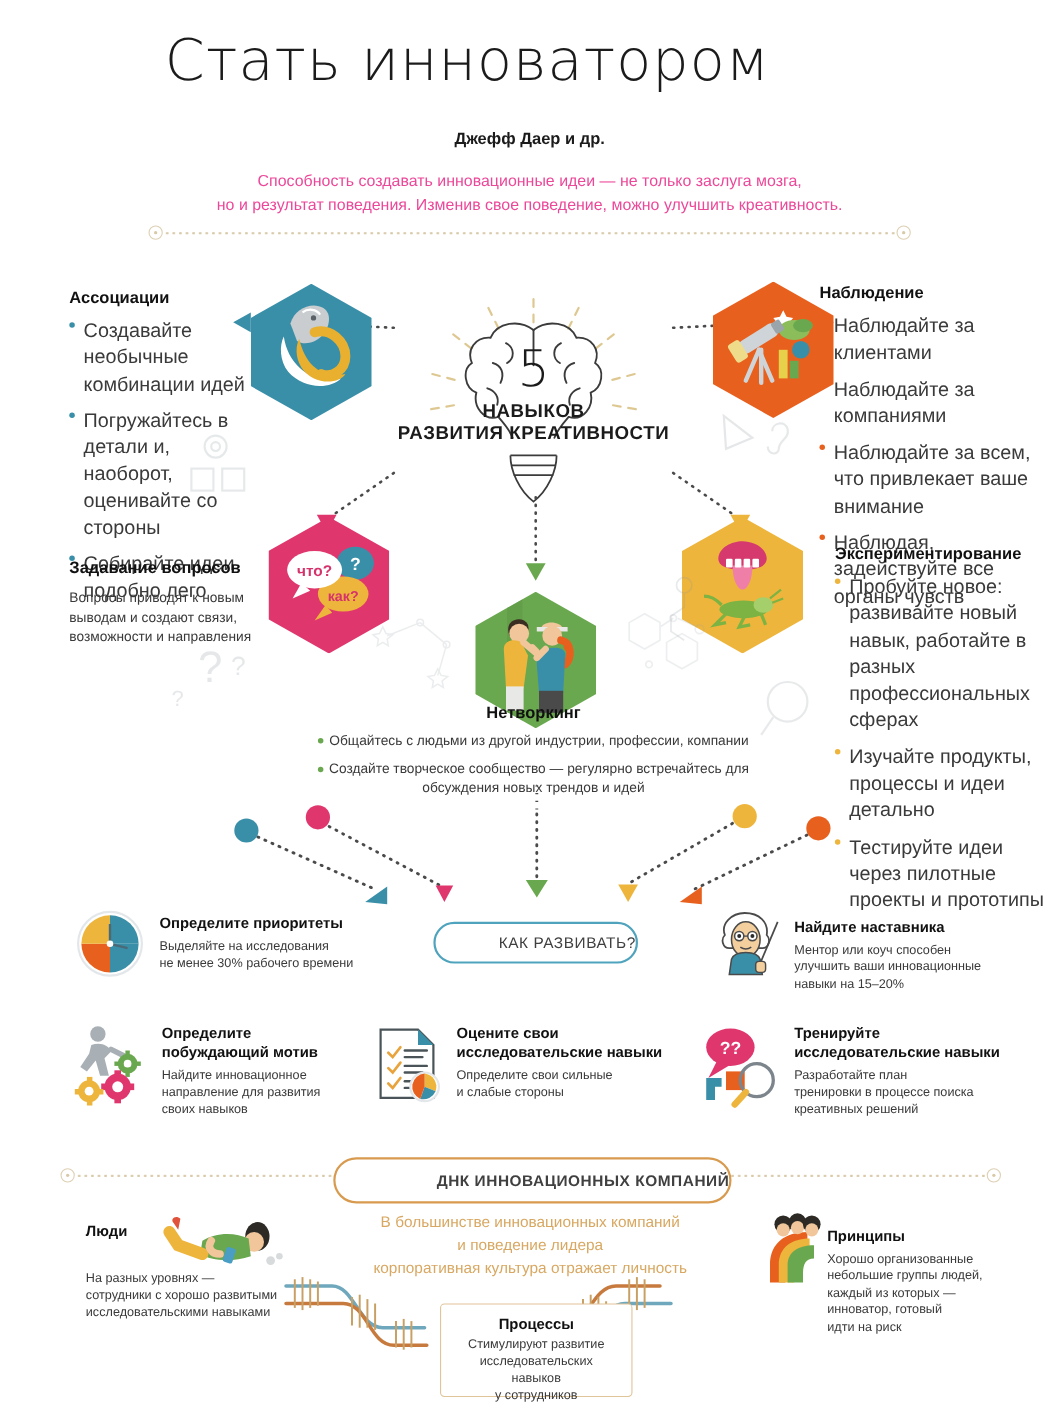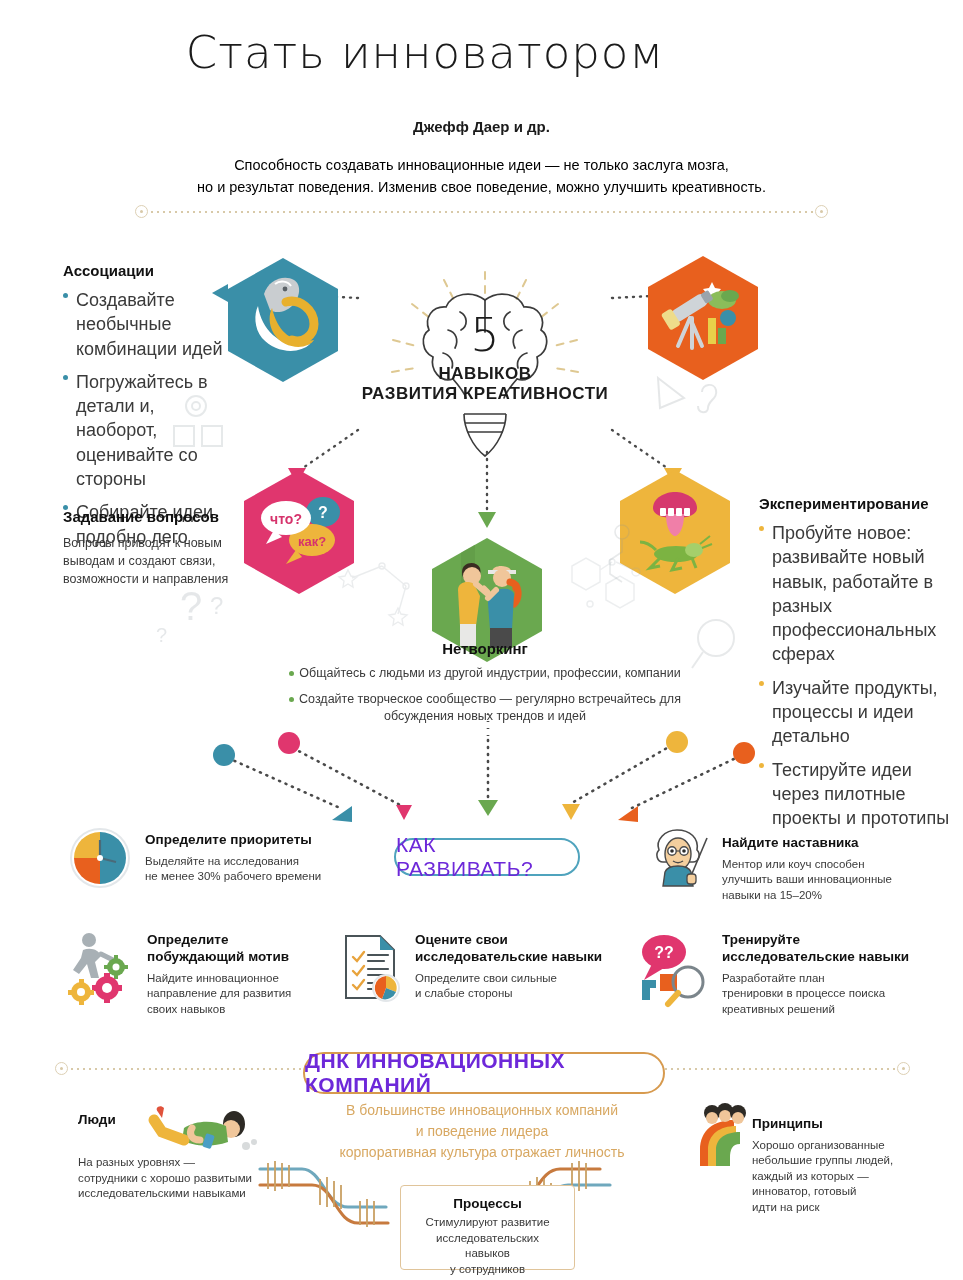--- a/index.html
+++ b/index.html
@@ -12,31 +12,31 @@
     position:relative;
     overflow:hidden;
   }
   .page{position:relative;width:963px;height:1280px;}
   .abs{position:absolute;}
 
   
   .title{
     position:absolute; left:0; top:30px; width:850px;
     text-align:center;
-    font-size:45px; font-weight:300; letter-spacing:1px;
+    font-size:52px; font-weight:300; letter-spacing:1px;
     color:#1b1b1b; font-family:"DejaVu Sans", sans-serif;
     line-height:1;
   }
   .author{
     position:absolute; left:0; top:118px; width:963px;
     text-align:center; font-size:15px; font-weight:bold; color:#1b1b1b;
   }
   .lede{
     position:absolute; left:120px; top:155px; width:723px;
-    text-align:center; font-size:14.5px; line-height:1.5; color:#000000;
+    text-align:center; font-size:14.5px; line-height:1.5; color:#ec4899;
     font-weight:300;
   }
 
   
   .divider{position:absolute;left:135px;width:693px;height:14px;}
   .divider .line{
     position:absolute;left:14px;right:14px;top:6px;height:2px;
     background-image:radial-gradient(circle,#d8c9a8 0 1px,transparent 1.3px);
     background-size:6px 2px; background-repeat:repeat-x;
   }
@@ -65,21 +65,21 @@
     position:absolute;left:0;top:52px;width:100%;text-align:center;
     font-size:46px;font-weight:300;color:#1b1b1b;font-family:"DejaVu Sans",sans-serif;line-height:1;
   }
   .brain-l1{position:absolute;left:0;top:104px;width:100%;text-align:center;font-size:17px;font-weight:bold;letter-spacing:.5px;color:#1b1b1b;}
   .brain-l2{position:absolute;left:0;top:124px;width:100%;text-align:center;font-size:17px;font-weight:bold;letter-spacing:.5px;color:#1b1b1b;}
 
   
   .pill{
     position:absolute;border:2px solid #4fa3bd;border-radius:22px;background:#fff;
     display:flex;align-items:center;justify-content:flex-end;
-    font-size:21px;letter-spacing:.5px;color:#6d28d9;
+    font-size:14px;letter-spacing:.5px;color:#404040;
   }
   .pill.orange{border-color:#d79a4e;border-width:2px;font-weight:bold;}
 
   
   .tip-h{font-size:13.5px;font-weight:bold;color:#111;line-height:1.25;margin:0 0 5px 0;}
   .tip-p{font-size:11.5px;line-height:1.35;color:#3a3a3a;margin:0;}
 
   
   .dnabox{
     position:absolute;border:1.5px solid #e0c49a;border-radius:4px;background:#fff;
@@ -206,20 +206,29 @@
         <rect x="22" y="44" width="40" height="13" rx="6" fill="#cfd4d8"></rect>
         <rect x="14" y="41" width="12" height="19" rx="3" fill="#eedc8a"></rect>
         <rect x="58" y="45" width="9" height="11" rx="2" fill="#9aa4ab"></rect>
       </g>
       <g stroke="#cfd4d8" stroke-width="4" stroke-linecap="round">
         <line x1="42" y1="62" x2="30" y2="90"></line>
         <line x1="42" y1="62" x2="54" y2="90"></line>
         <line x1="44" y1="62" x2="44" y2="92"></line>
       </g>
     </svg>
+  </div>
+  <div class="abs" style="left:745px;top:258px;width:200px;">
+    <div class="h-sec nosel">Наблюдение</div>
+    <ul class="bullets" style="--bc:#e8601e;">
+      <li>Наблюдайте за клиентами</li>
+      <li>Наблюдайте за компаниями</li>
+      <li>Наблюдайте за всем, что привлекает ваше внимание</li>
+      <li>Наблюдая, задействуйте все органы чувств</li>
+    </ul>
   </div>
   <svg class="abs" style="left:650px;top:368px;width:80px;height:70px;opacity:.22;">
     <path d="M8 10 L34 30 L10 40 Z" fill="none" stroke="#8b9499" stroke-width="2"></path>
     <path d="M52 24 c0-8 12-10 14-2 c2 9 -8 10 -8 18 c0 6 -10 6 -10 -2" fill="none" stroke="#8b9499" stroke-width="2"></path>
   </svg>
 
   <div class="abs" style="left:244px;top:470px;width:110px;height:124px;background:#e0366e;
        clip-path:polygon(50% 0%,100% 25%,100% 75%,50% 100%,0% 75%,0% 25%);">
     <svg width="110" height="124" viewBox="0 0 110 124">
       <g>

